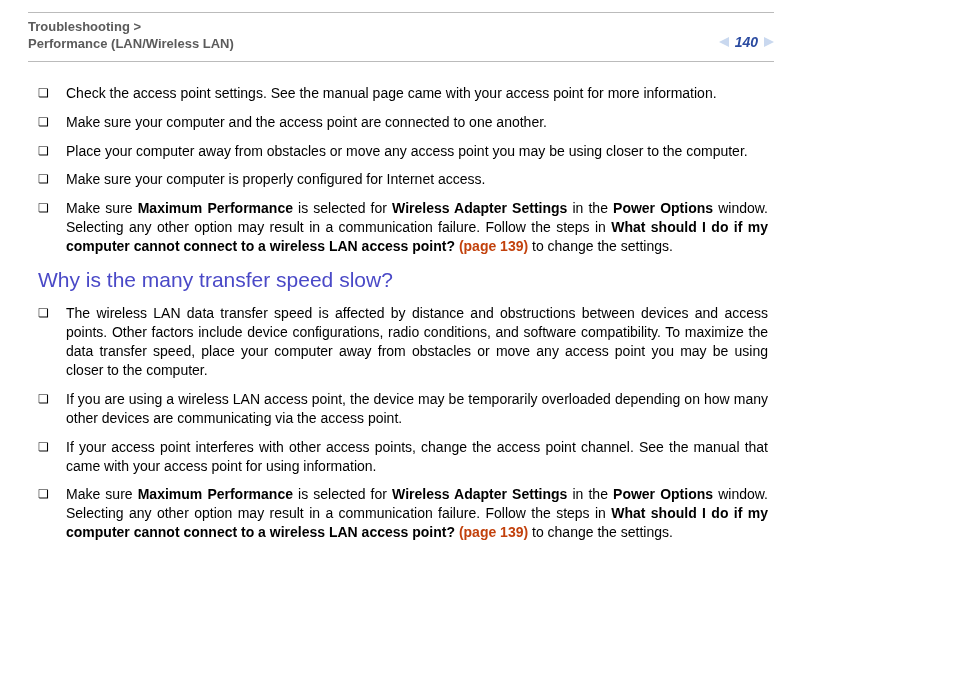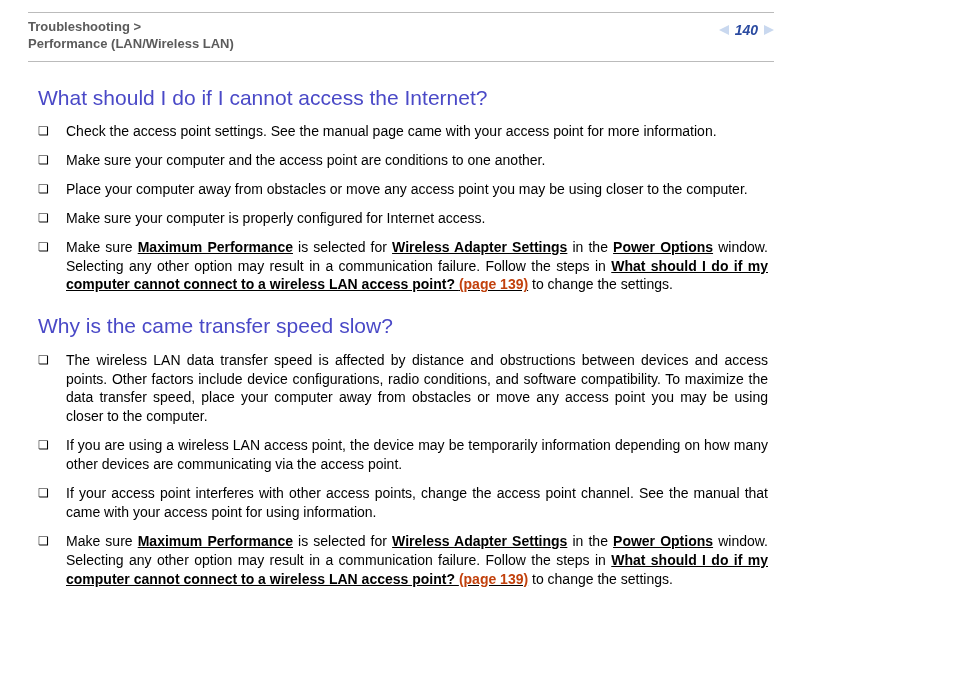--- a/index.html
+++ b/index.html
@@ -31,21 +31,21 @@
     font-weight: bold;
     font-size: 13px;
     color: #5b5b5b;
     line-height: 1.3;
   }
   .breadcrumb .gt { color:#5b5b5b; }
   .pagenum-wrap {
     display: flex;
     align-items: center;
     gap: 6px;
-    margin-top: 2px;
+    margin-top: 14px;
   }
   .tri {
     width: 0; height: 0;
     border-top: 5px solid transparent;
     border-bottom: 5px solid transparent;
   }
   .tri-left { border-right: 10px solid #c9d8ef; }
   .tri-right { border-left: 10px solid #c9d8ef; }
   .pagenum {
     font-weight: bold;
@@ -83,21 +83,21 @@
     font-size: 12px;
     color: #000;
     line-height: 1.4;
     padding-top: 1px;
   }
   .btxt {
     flex: 1;
     font-size: 14px;
     text-align: justify;
   }
-  .btxt b { font-weight: bold; text-decoration: underline; }
+  .btxt b { font-weight: bold; }
   .pageref {
     color: #c2410c;
     font-weight: bold;
   }
 </style>
 </head>
 <body>
 
 <div class="page">
 
@@ -111,53 +111,52 @@
       <span class="tri tri-left"></span>
       <span class="pagenum">140</span>
       <span class="tri tri-right"></span>
     </div>
   </div>
 
   <hr class="divider">
 
   <div class="content">
 
-    <h2 class="q">What should I do if I cannot access the Internet?</h2>
     <ul class="blist">
       <li>
         <span class="bullet">❏</span>
         <span class="btxt">Check the access point settings. See the manual page came with your access point for more information.</span>
       </li>
       <li>
         <span class="bullet">❏</span>
-        <span class="btxt">Make sure your computer and the access point are conditions to one another.</span>
+        <span class="btxt">Make sure your computer and the access point are connected to one another.</span>
       </li>
       <li>
         <span class="bullet">❏</span>
         <span class="btxt">Place your computer away from obstacles or move any access point you may be using closer to the computer.</span>
       </li>
       <li>
         <span class="bullet">❏</span>
         <span class="btxt">Make sure your computer is properly configured for Internet access.</span>
       </li>
       <li>
         <span class="bullet">❏</span>
         <span class="btxt">Make sure <b>Maximum Performance</b> is selected for <b>Wireless Adapter Settings</b> in the <b>Power Options</b> window. Selecting any other option may result in a communication failure. Follow the steps in <b>What should I do if my computer cannot connect to a wireless LAN access point? <span class="pageref">(page 139)</span></b> to change the settings.</span>
       </li>
     </ul>
 
-    <h2 class="q">Why is the came transfer speed slow?</h2>
+    <h2 class="q">Why is the many transfer speed slow?</h2>
     <ul class="blist">
       <li>
         <span class="bullet">❏</span>
         <span class="btxt">The wireless LAN data transfer speed is affected by distance and obstructions between devices and access points. Other factors include device configurations, radio conditions, and software compatibility. To maximize the data transfer speed, place your computer away from obstacles or move any access point you may be using closer to the computer.</span>
       </li>
       <li>
         <span class="bullet">❏</span>
-        <span class="btxt">If you are using a wireless LAN access point, the device may be temporarily information depending on how many other devices are communicating via the access point.</span>
+        <span class="btxt">If you are using a wireless LAN access point, the device may be temporarily overloaded depending on how many other devices are communicating via the access point.</span>
       </li>
       <li>
         <span class="bullet">❏</span>
         <span class="btxt">If your access point interferes with other access points, change the access point channel. See the manual that came with your access point for using information.</span>
       </li>
       <li>
         <span class="bullet">❏</span>
         <span class="btxt">Make sure <b>Maximum Performance</b> is selected for <b>Wireless Adapter Settings</b> in the <b>Power Options</b> window. Selecting any other option may result in a communication failure. Follow the steps in <b>What should I do if my computer cannot connect to a wireless LAN access point? <span class="pageref">(page 139)</span></b> to change the settings.</span>
       </li>
     </ul>

